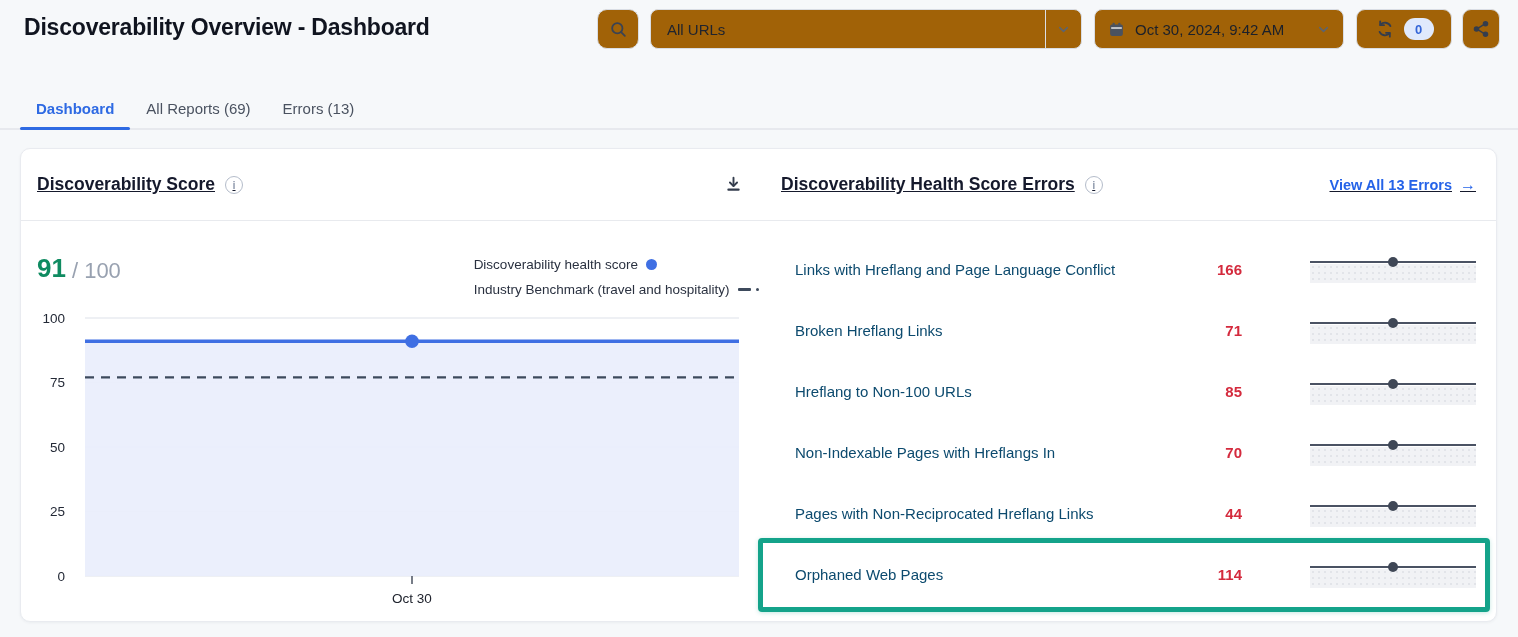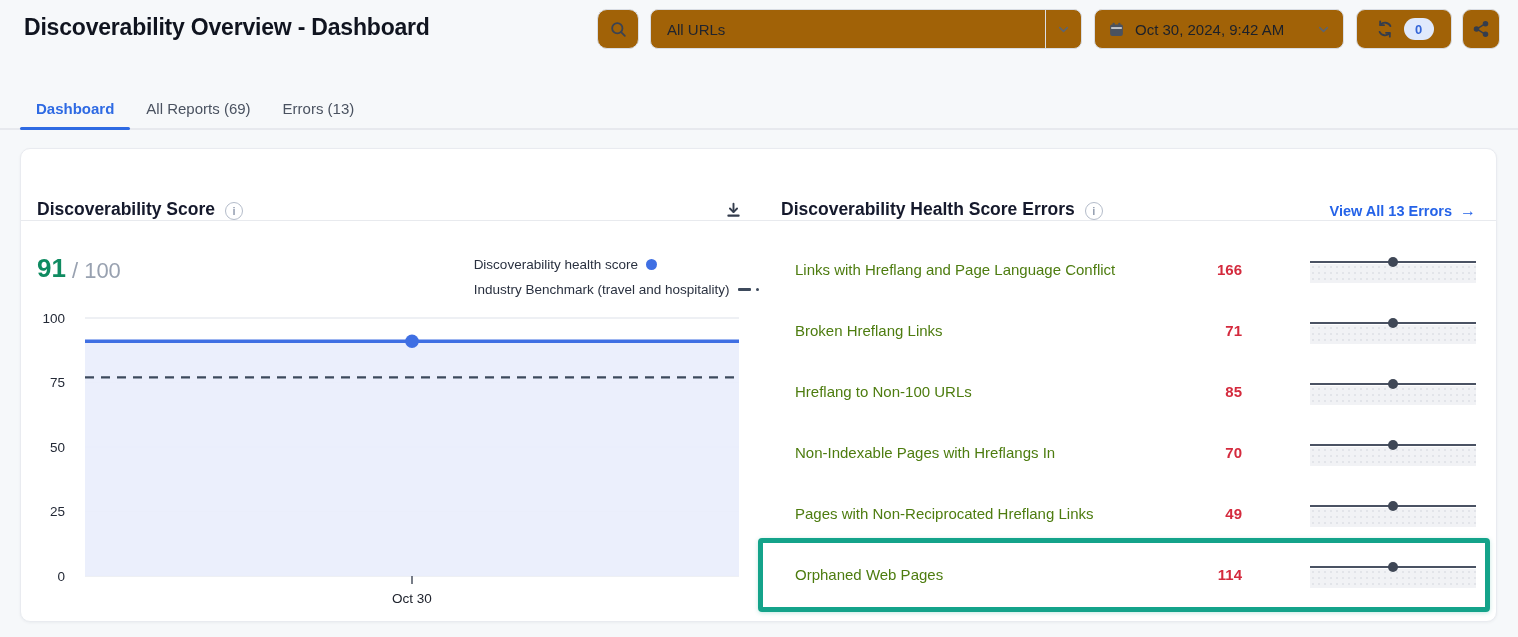--- a/index.html
+++ b/index.html
@@ -56,21 +56,21 @@
 
   
   .card {
     position: absolute; left: 20px; top: 148px; width: 1477px; height: 474px;
     background: #fff; border: 1px solid #e9ebf0; border-radius: 10px;
     box-shadow: 0 1px 3px rgba(20,30,55,0.05);
     display: grid; grid-template-columns: 740px 1fr; grid-template-rows: 72px 1fr;
     overflow: hidden;
   }
   .panel-header {
-    display: flex; align-items: flex-end; border-bottom: 1px solid #e8eaee;
+    display: flex; align-items: center; border-bottom: 1px solid #e8eaee; text-decoration: underline;
   }
   .panel-header.left { padding: 0 18px 0 16px; }
   .panel-header.right { padding: 0 20px; }
   .panel-title { font-size: 17.5px; font-weight: 700; color: #15192c; }
   .info-icon {
     width: 18px; height: 18px; border: 1.5px solid #b4bcca; border-radius: 50%;
     color: #96a0b2; font-size: 11px; font-weight: 600;
     display: inline-flex; align-items: center; justify-content: center;
     margin-left: 10px; flex: 0 0 auto;
   }
@@ -95,21 +95,21 @@
     width: 11px; height: 11px; border-radius: 50%; background: #3f6fe3; margin-left: 8px;
   }
   .legend-marker-dashdot { display: flex; align-items: center; gap: 5px; margin-left: 8px; }
   .legend-marker-dashdot .dash { width: 13px; height: 2.5px; background: #3d4a5c; border-radius: 1px; }
   .legend-marker-dashdot .dot { width: 3.5px; height: 3.5px; background: #3d4a5c; border-radius: 50%; }
   .score-chart { position: absolute; left: 0; top: 0; }
 
   
   .errors-body { position: relative; padding: 18px 20px 0 34px; display: flex; flex-direction: column; }
   .error-row { position: relative; height: 61px; display: flex; align-items: center; cursor: pointer; }
-  .error-label { flex: 1; font-size: 15px; color: #4d7c0f; }
+  .error-label { flex: 1; font-size: 15px; color: #0c4a6e; }
   .error-count { width: 46px; text-align: right; font-size: 15px; font-weight: 700; color: #d42a3d; }
   .row-spacer { width: 68px; }
   .sparkline { position: relative; width: 166px; height: 26px; }
   .spark-fill {
     position: absolute; left: 0; right: 0; top: 7px; bottom: 0;
     background-color: #f1f2f5;
     background-image: radial-gradient(#e2e4e9 1px, transparent 1px);
     background-size: 6px 6px;
   }
   .spark-line { position: absolute; left: 0; right: 0; top: 4px; height: 2.5px; background: #4a5263; }
@@ -294,21 +294,21 @@
     <span class="error-count">70</span>
     <span class="row-spacer"></span>
     <span class="sparkline">
       <span class="spark-fill"></span>
       <span class="spark-line"></span>
       <span class="spark-dot"></span>
     </span>
   </div>
       <div class="error-row">
     <span class="error-label">Pages with Non-Reciprocated Hreflang Links</span>
-    <span class="error-count">49</span>
+    <span class="error-count">44</span>
     <span class="row-spacer"></span>
     <span class="sparkline">
       <span class="spark-fill"></span>
       <span class="spark-line"></span>
       <span class="spark-dot"></span>
     </span>
   </div>
       <div class="error-row highlighted">
     <span class="error-label">Orphaned Web Pages</span>
     <span class="error-count">114</span>

